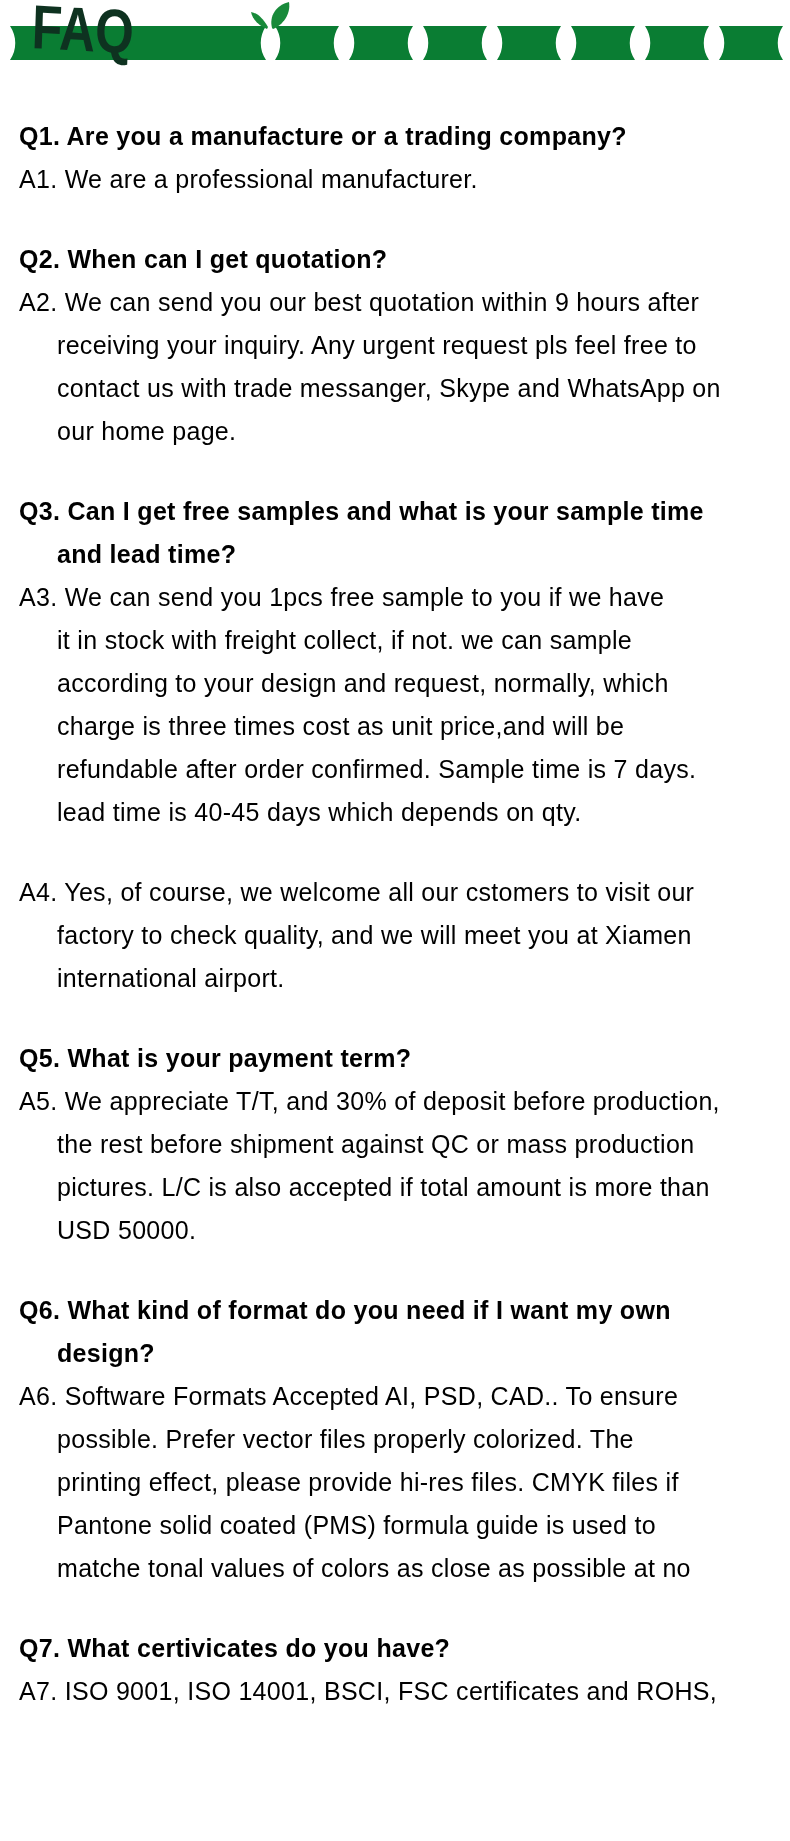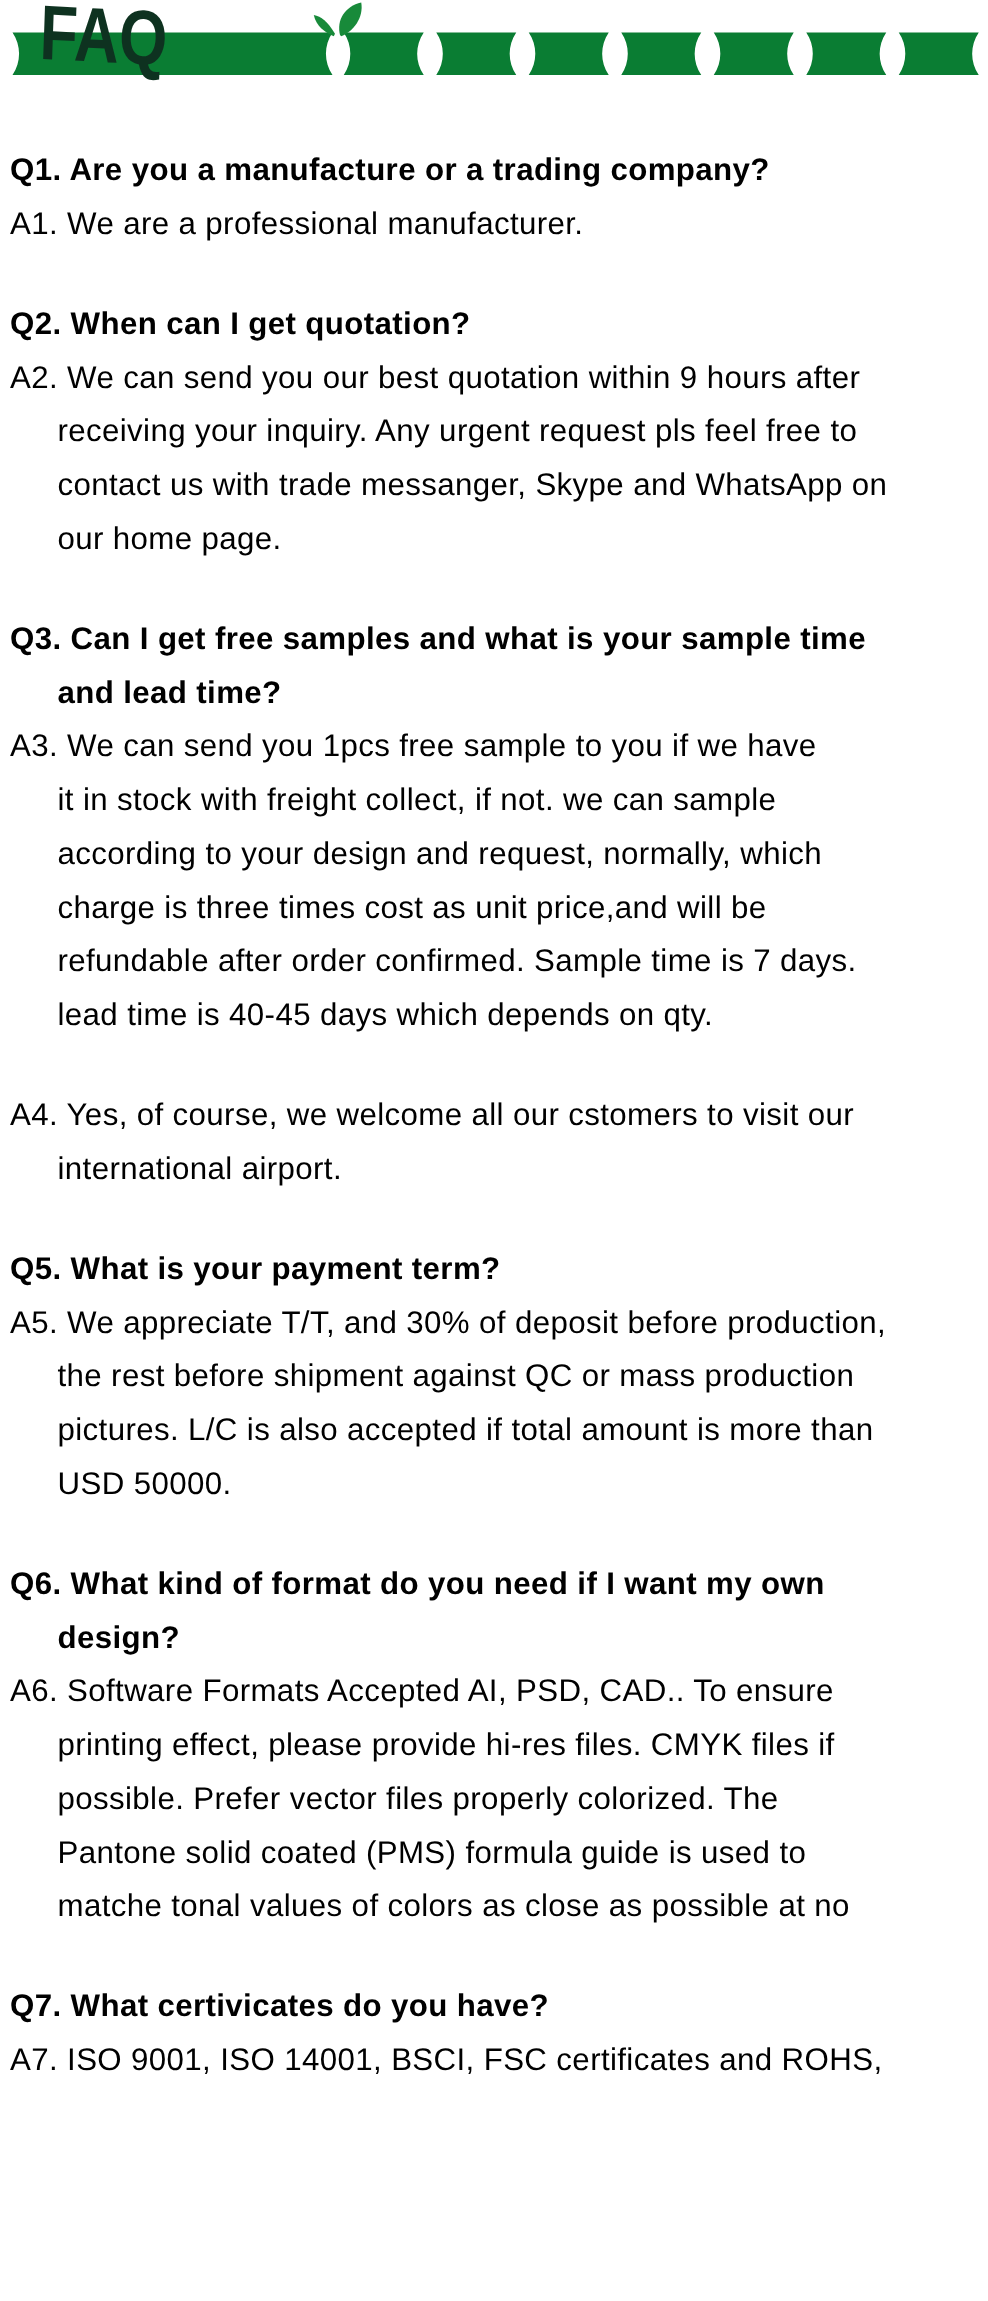--- a/index.html
+++ b/index.html
@@ -35,20 +35,21 @@
     letter-spacing: 0px;
     transform: scaleX(0.80) rotate(2.5deg);
     transform-origin: left top;
     line-height: 1;
     user-select: none;
   }
   
   .faq-list {
     padding-left: 8px;
     padding-right: 8px;
+    margin-left: 11px;
   }
   .faq-item {
     margin-bottom: 37px;
   }
   .q-line, .a-line {
     font-size: 25px;
     line-height: 43px;
     letter-spacing: 0.3px;
     white-space: nowrap;
   }
@@ -95,35 +96,36 @@
       <div class="q-line cont">and lead time?</div>
       <div class="a-line">A3. We can send you 1pcs free sample to you if we have</div>
       <div class="a-line cont">it in stock with freight collect, if not. we can sample</div>
       <div class="a-line cont">according to your design and request, normally, which</div>
       <div class="a-line cont">charge is three times cost as unit price,and will be</div>
       <div class="a-line cont">refundable after order confirmed. Sample time is 7 days.</div>
       <div class="a-line cont">lead time is 40-45 days which depends on qty.</div>
     </section>
     <section class="faq-item">
       <div class="a-line">A4. Yes, of course, we welcome all our cstomers to visit our</div>
+      <div class="a-line cont">factory to check quality, and we will meet you at Xiamen</div>
       <div class="a-line cont">international airport.</div>
     </section>
     <section class="faq-item">
       <div class="q-line">Q5. What is your payment term?</div>
       <div class="a-line">A5. We appreciate T/T, and 30% of deposit before production,</div>
       <div class="a-line cont">the rest before shipment against QC or mass production</div>
       <div class="a-line cont">pictures. L/C is also accepted if total amount is more than</div>
       <div class="a-line cont">USD 50000.</div>
     </section>
     <section class="faq-item">
       <div class="q-line">Q6. What kind of format do you need if I want my own</div>
       <div class="q-line cont">design?</div>
       <div class="a-line">A6. Software Formats Accepted AI, PSD, CAD.. To ensure</div>
+      <div class="a-line cont">possible. Prefer vector files properly colorized. The</div>
       <div class="a-line cont">printing effect, please provide hi-res files. CMYK files if</div>
-      <div class="a-line cont">possible. Prefer vector files properly colorized. The</div>
       <div class="a-line cont">Pantone solid coated (PMS) formula guide is used to</div>
       <div class="a-line cont">matche tonal values of colors as close as possible at no</div>
     </section>
     <section class="faq-item">
       <div class="q-line">Q7. What certivicates do you have?</div>
       <div class="a-line">A7.  ISO 9001, ISO 14001, BSCI, FSC certificates and ROHS,</div>
     </section>
   </div>
 
 </body></html>

